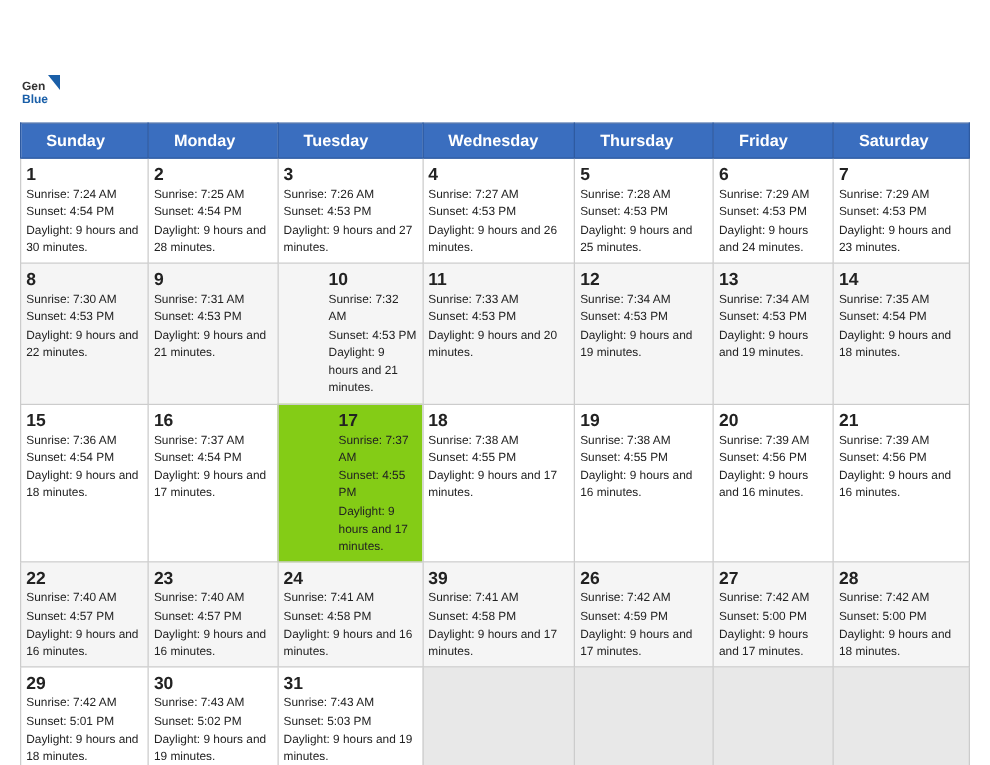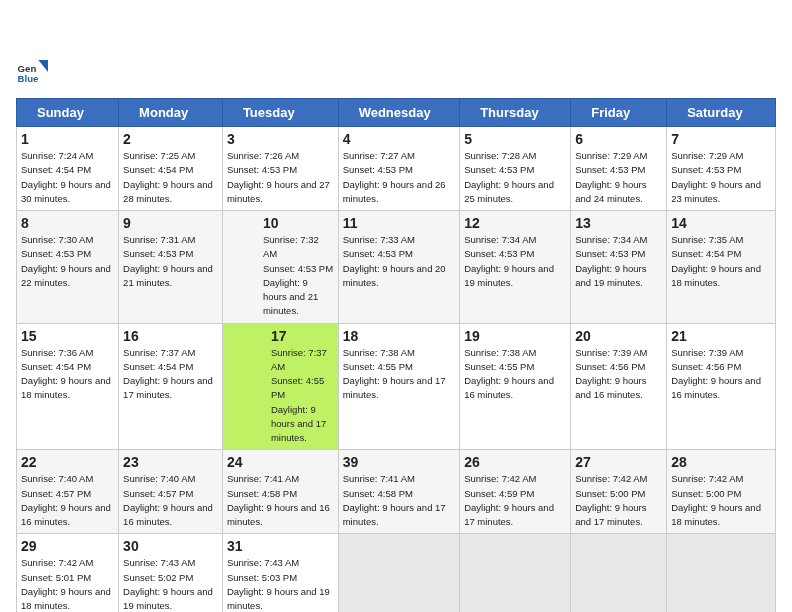--- a/index.html
+++ b/index.html
@@ -243,21 +243,21 @@
         </span>
       </td>
         <td style="height: 80px; background: rgb(255, 255, 255);">
         <span class="day-num">16</span>
         <span class="day-info">
           Sunrise: 7:37 AM<br>
           Sunset: 4:54 PM<br>
           Daylight: 9 hours and 17 minutes.
         </span>
       </td>
-        <td style="height: 80px; background: #bef264; padding-left: 48px;">
+        <td style="height: 80px; background: #84cc16; padding-left: 48px;">
         <span class="day-num">17</span>
         <span class="day-info">
           Sunrise: 7:37 AM<br>
           Sunset: 4:55 PM<br>
           Daylight: 9 hours and 17 minutes.
         </span>
       </td>
         <td style="height: 80px; background: rgb(255, 255, 255);">
         <span class="day-num">18</span>
         <span class="day-info">

